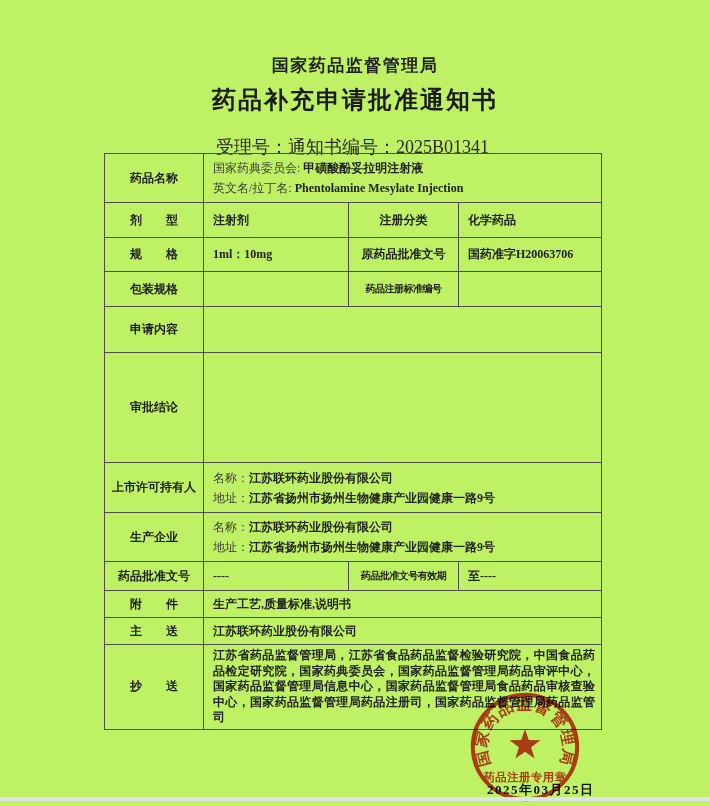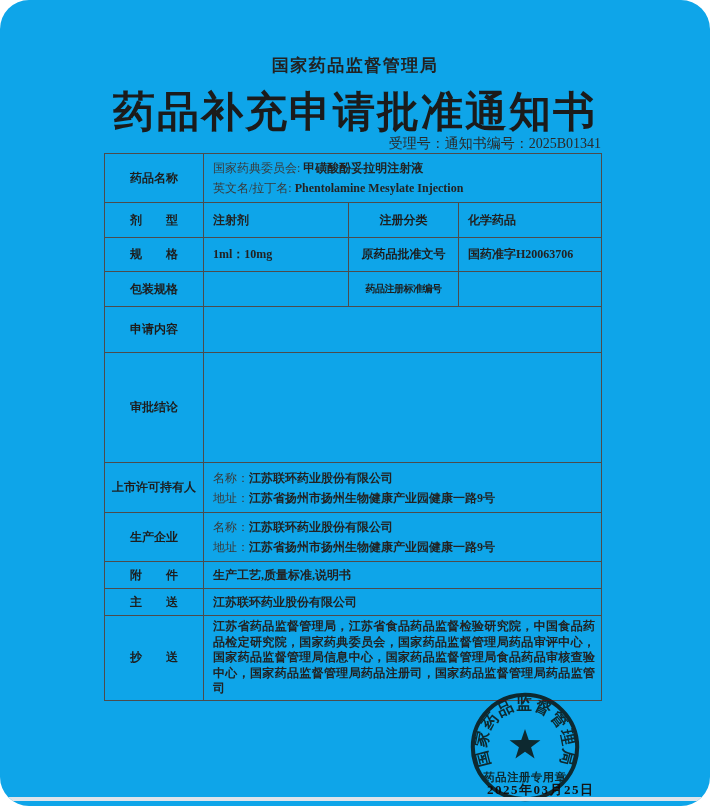--- a/index.html
+++ b/index.html
@@ -1,31 +1,31 @@
 <!DOCTYPE html>
 <html><head>
 <meta charset="utf-8">
 <style>
   html,body{margin:0;padding:0;}
   .page{
-    position:relative;width:710px;height:806px;background:#0ea5e9;
-    font-family:"Liberation Serif","DejaVu Serif",serif;color:#1f1f1f;overflow:hidden;border-radius:29px;
+    position:relative;width:710px;height:806px;background:#bef264;
+    font-family:"Liberation Serif","DejaVu Serif",serif;color:#1f1f1f;overflow:hidden;
   }
   .agency{
     position:absolute;top:54px;left:0;width:710px;text-align:center;
     font-family:"Liberation Sans","DejaVu Sans",sans-serif;
     font-weight:bold;font-size:17px;letter-spacing:1.5px;color:#222;
   }
   .doc-title{
     position:absolute;top:84px;left:0;width:710px;text-align:center;
-    font-size:42px;font-weight:600;letter-spacing:2px;color:#1b1b1b;
+    font-size:24px;font-weight:600;letter-spacing:2px;color:#1b1b1b;
   }
   .meta-row{
     position:absolute;top:135px;left:104px;width:497px;
-    display:flex;justify-content:flex-end;font-size:14px;color:#2a2a2a;
+    display:flex;justify-content:center;font-size:18px;color:#2a2a2a;
   }
   .meta-right .num{font-weight:normal;}
   table.main{
     position:absolute;top:153px;left:104px;width:497px;
     border-collapse:collapse;table-layout:fixed;
   }
   table.main td{
     border:1px solid #4c4c4c;vertical-align:middle;
     font-size:12px;overflow:hidden;
   }
@@ -113,20 +113,26 @@
         <div class="line"><span class="pre">地址：</span><span>江苏省扬州市扬州生物健康产业园健康一路9号</span></div>
       </td>
     </tr>
     <tr style="height:49px;padding-left:30px;">
       <td class="lab">生产企业</td>
       <td class="val" colspan="3">
         <div class="line"><span class="pre">名称：</span><span>江苏联环药业股份有限公司</span></div>
         <div class="line"><span class="pre">地址：</span><span>江苏省扬州市扬州生物健康产业园健康一路9号</span></div>
       </td>
     </tr>
+    <tr style="height:29px;">
+      <td class="lab">药品批准文号</td>
+      <td class="val">----</td>
+      <td class="lab tight">药品批准文号有效期</td>
+      <td class="val">至----</td>
+    </tr>
     <tr style="height:27px;">
       <td class="lab">附　　件</td>
       <td class="val" colspan="3">生产工艺,质量标准,说明书</td>
     </tr>
     <tr style="height:27px;">
       <td class="lab">主　　送</td>
       <td class="val" colspan="3">江苏联环药业股份有限公司</td>
     </tr>
     <tr style="height:64px;">
       <td class="lab">抄　　送</td>

